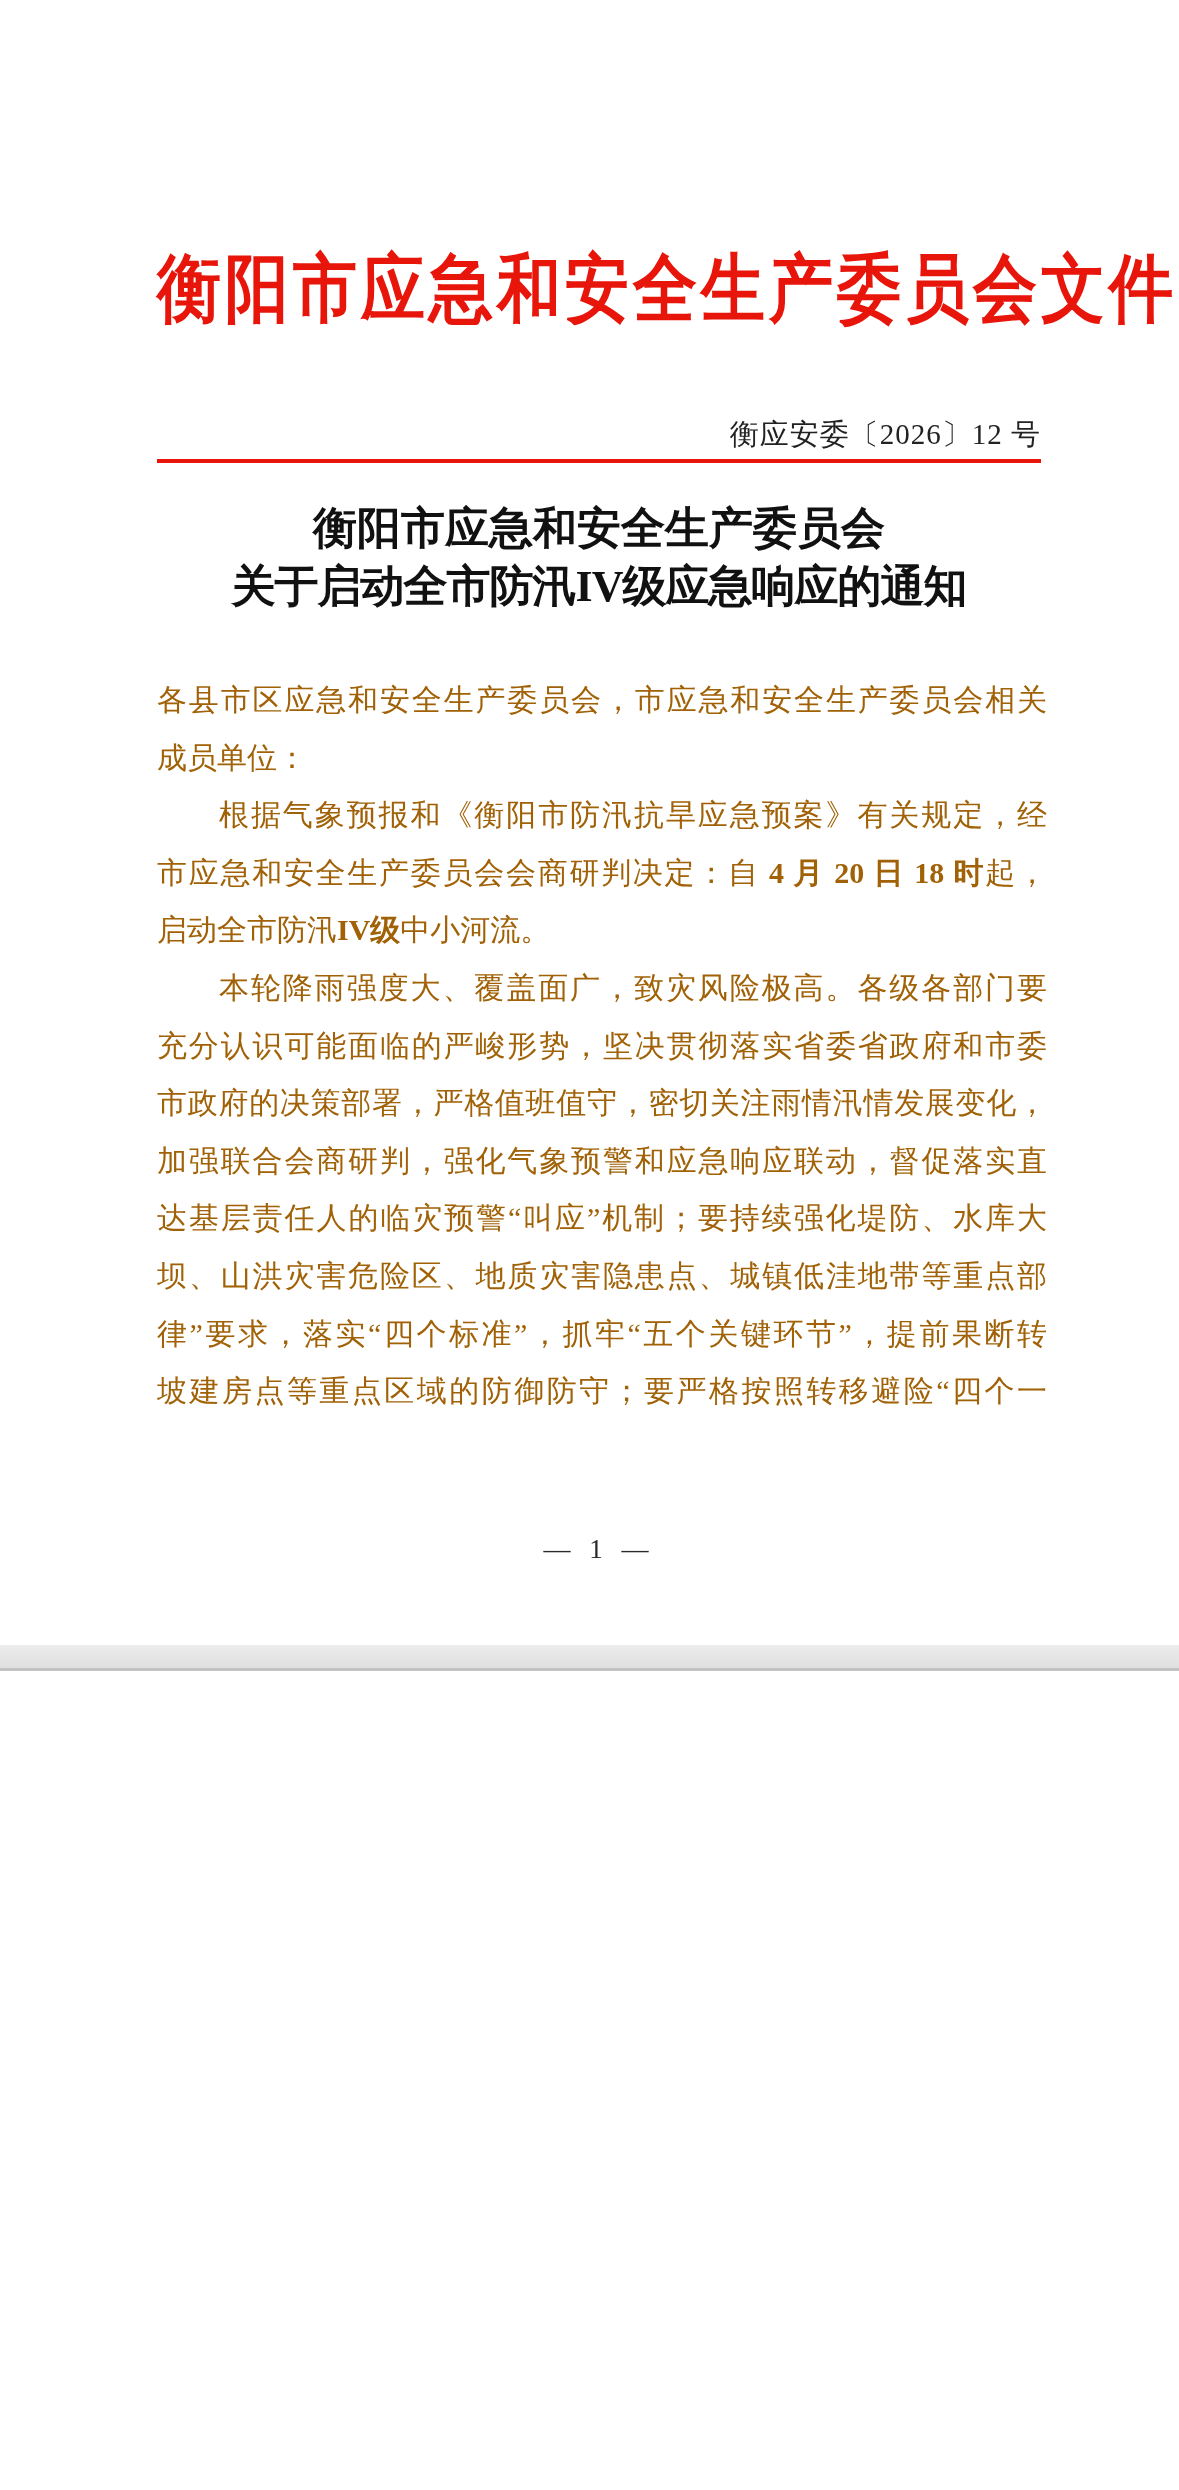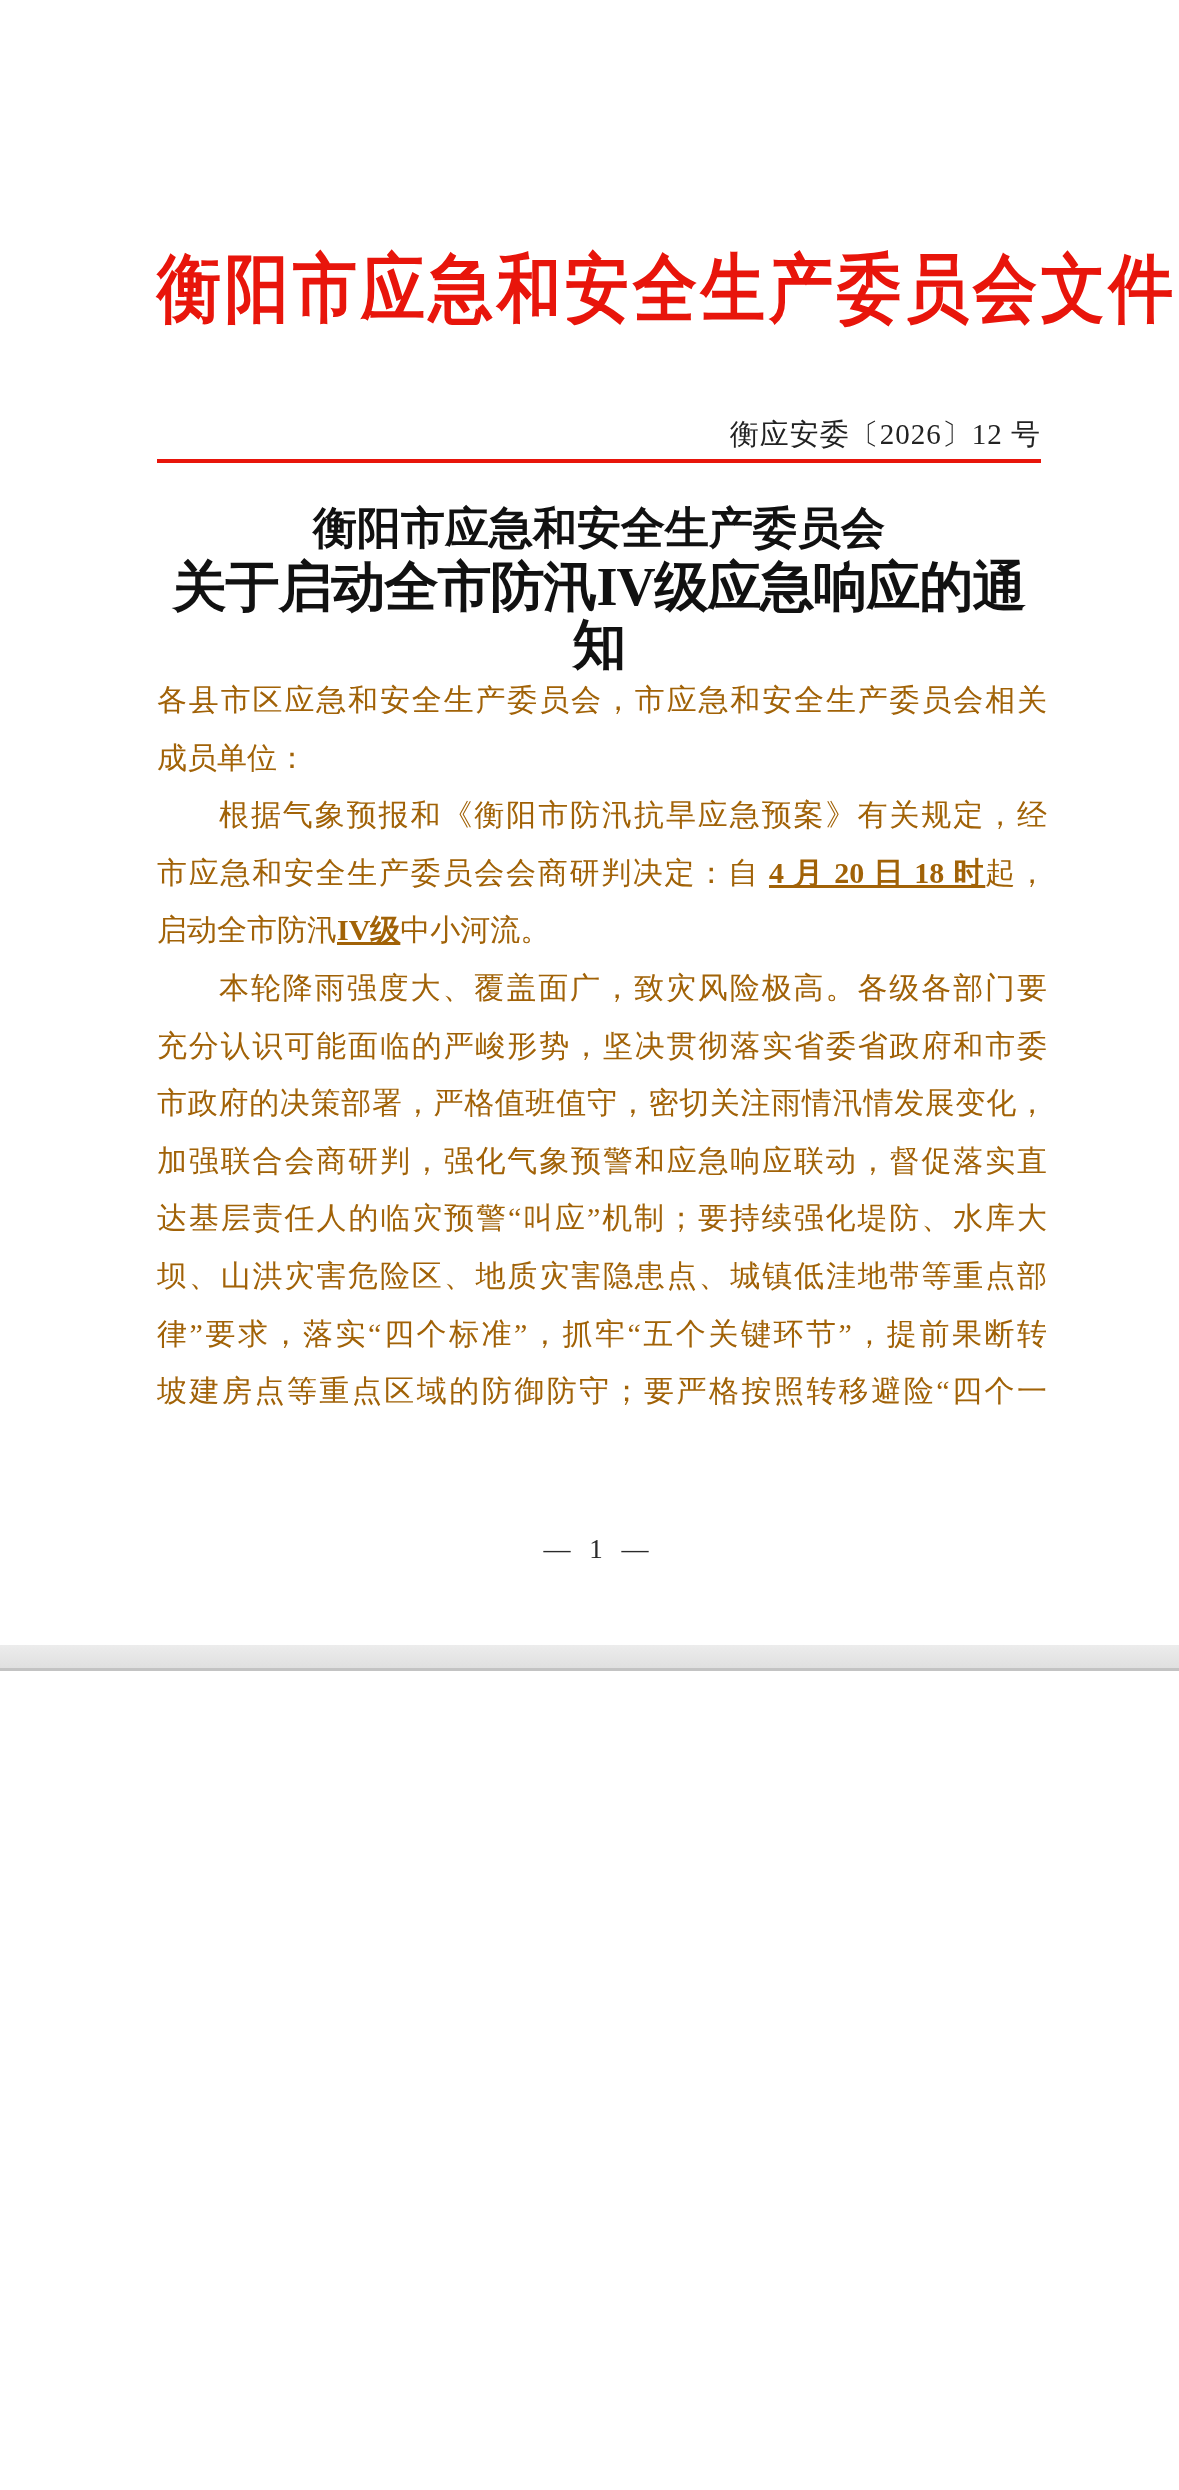--- a/index.html
+++ b/index.html
@@ -12,29 +12,29 @@
   
   .masthead{
     top:240px;text-align:center;font-weight:bold;color:#e8150b;
     font-size:64px;letter-spacing:4px;line-height:86px;white-space:nowrap;
     transform:scaleY(1.16);transform-origin:center top;
   }
   .doc-number{top:415px;text-align:right;font-size:29px;letter-spacing:1px;color:#222;}
   .red-rule{top:459px;height:4px;background:#e8150b;}
   .doc-title{top:500px;text-align:center;font-weight:bold;color:#111;}
   .doc-title .t1{font-size:44px;line-height:58px;}
-  .doc-title .t2{font-size:54px;line-height:58px;letter-spacing:-1px;}
+  .doc-title .t2{font-size:44px;line-height:58px;letter-spacing:-1px;}
   
   .body-block{width:890px;left:157px;font-size:30px;line-height:57.6px;color:#a16207;}
   .p1{top:671px;}
   .p2{top:1831px;}
   .bline{width:100%;white-space:nowrap;}
   .bline.stretch{text-align:justify;text-align-last:justify;white-space:normal;}
   .bline.indent{padding-left:62px;box-sizing:border-box;}
-  .bold{font-weight:bold;text-decoration:underline;}
+  .bold{font-weight:bold;}
   .page-num{top:1534px;text-align:center;font-size:27px;letter-spacing:6px;color:#2a2a2a;}
   
   .page-sep{
     top:1645px;left:0;width:1179px;height:23px;
     background:linear-gradient(#ececec,#e0e0e0);
     border-bottom:3px solid #c3c3c3;
   }
   
   .signature{top:2110px;left:603px;font-size:31px;letter-spacing:0.5px;white-space:nowrap;color:#1f1f1f;}
   .sig-date{top:2168px;left:697px;font-size:31px;white-space:nowrap;color:#1f1f1f;}

